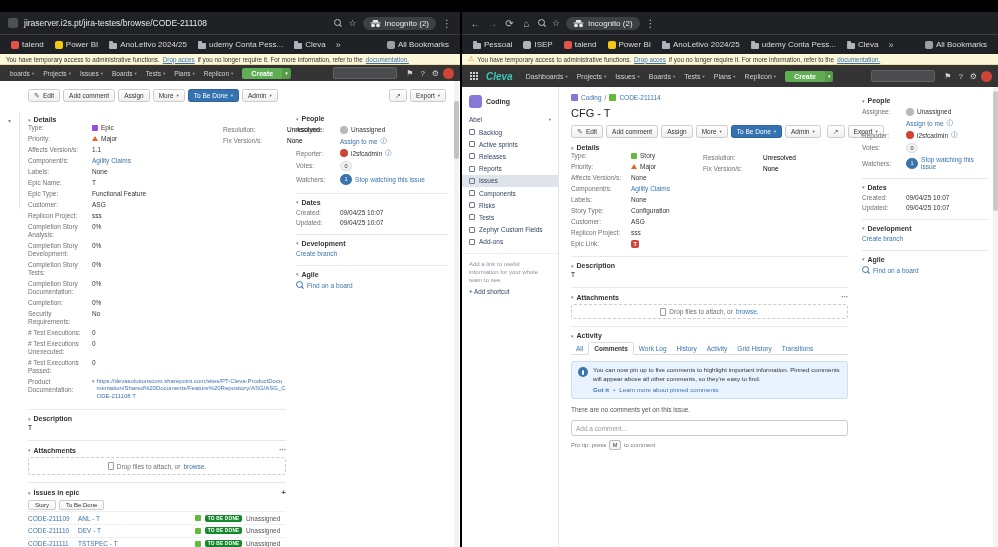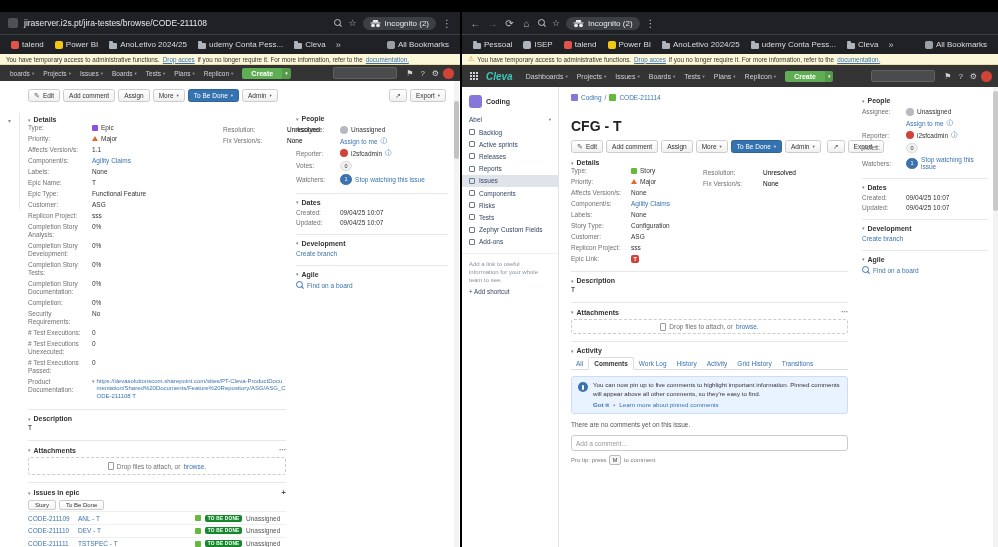--- a/index.html
+++ b/index.html
@@ -139,21 +139,21 @@
   .picon{width:6px;height:6px;border:1px solid #6b778c;border-radius:1px;flex:none}
   .phint{padding:6px 7px 2px;color:#8993a4;font-size:6px;line-height:1.35;border-top:1px solid #eee;margin-top:5px}
   .pshort{display:block;padding:2px 7px;color:#344563;font-size:6.3px}
   .rw-main{flex:1;min-width:0;padding:7px 10px 4px 12px}
   .rw-side{width:140px;flex:none;padding:10px 10px 0 4px}
   .bc{display:flex;align-items:center;gap:3px;font-size:6.5px;color:#3b73af}
   .mini{width:7px;height:7px;border-radius:1px;flex:none}
   .mini.purple{background:#8777d9}
   .mini.green{background:#63ba3c}
   .bcsep{color:#777}
-  .title{font-size:14px;font-weight:bold;color:#222;margin:17px 0 6px}
+  .title{font-size:11px;font-weight:normal;color:#222;margin:6px 0 6px}
   .rw-toolbar{display:flex;align-items:center;gap:3px;margin-bottom:6px}
   #win-right .flabel{width:60px}
   #win-right .dright{left:132px;width:110px}
   .atabs{display:flex;align-items:flex-end;margin-top:3px;border-bottom:1px solid #ddd;font-size:6.5px}
   .atab{padding:2px 5px;color:#3b73af}
   .atab.sel{border:1px solid #ddd;border-bottom:1px solid #fff;border-radius:2px 2px 0 0;color:#333;background:#fff;margin-bottom:-1px;font-weight:bold}
   .pin{display:flex;gap:5px;background:#e9f2ff;border:1px solid #cdddf5;border-radius:3px;padding:4px 6px;margin-top:6px;font-size:6.2px;color:#333;line-height:1.4}
   .pinicon{width:10px;height:10px;border-radius:50%;background:#3b73af;flex:none;position:relative;margin-top:1px}
   .pinicon::after{content:"";position:absolute;left:4px;top:2.5px;width:2px;height:5px;background:#fff;border-radius:1px}
   .pinlinks{margin-top:2px;display:flex;gap:4px;align-items:center}

